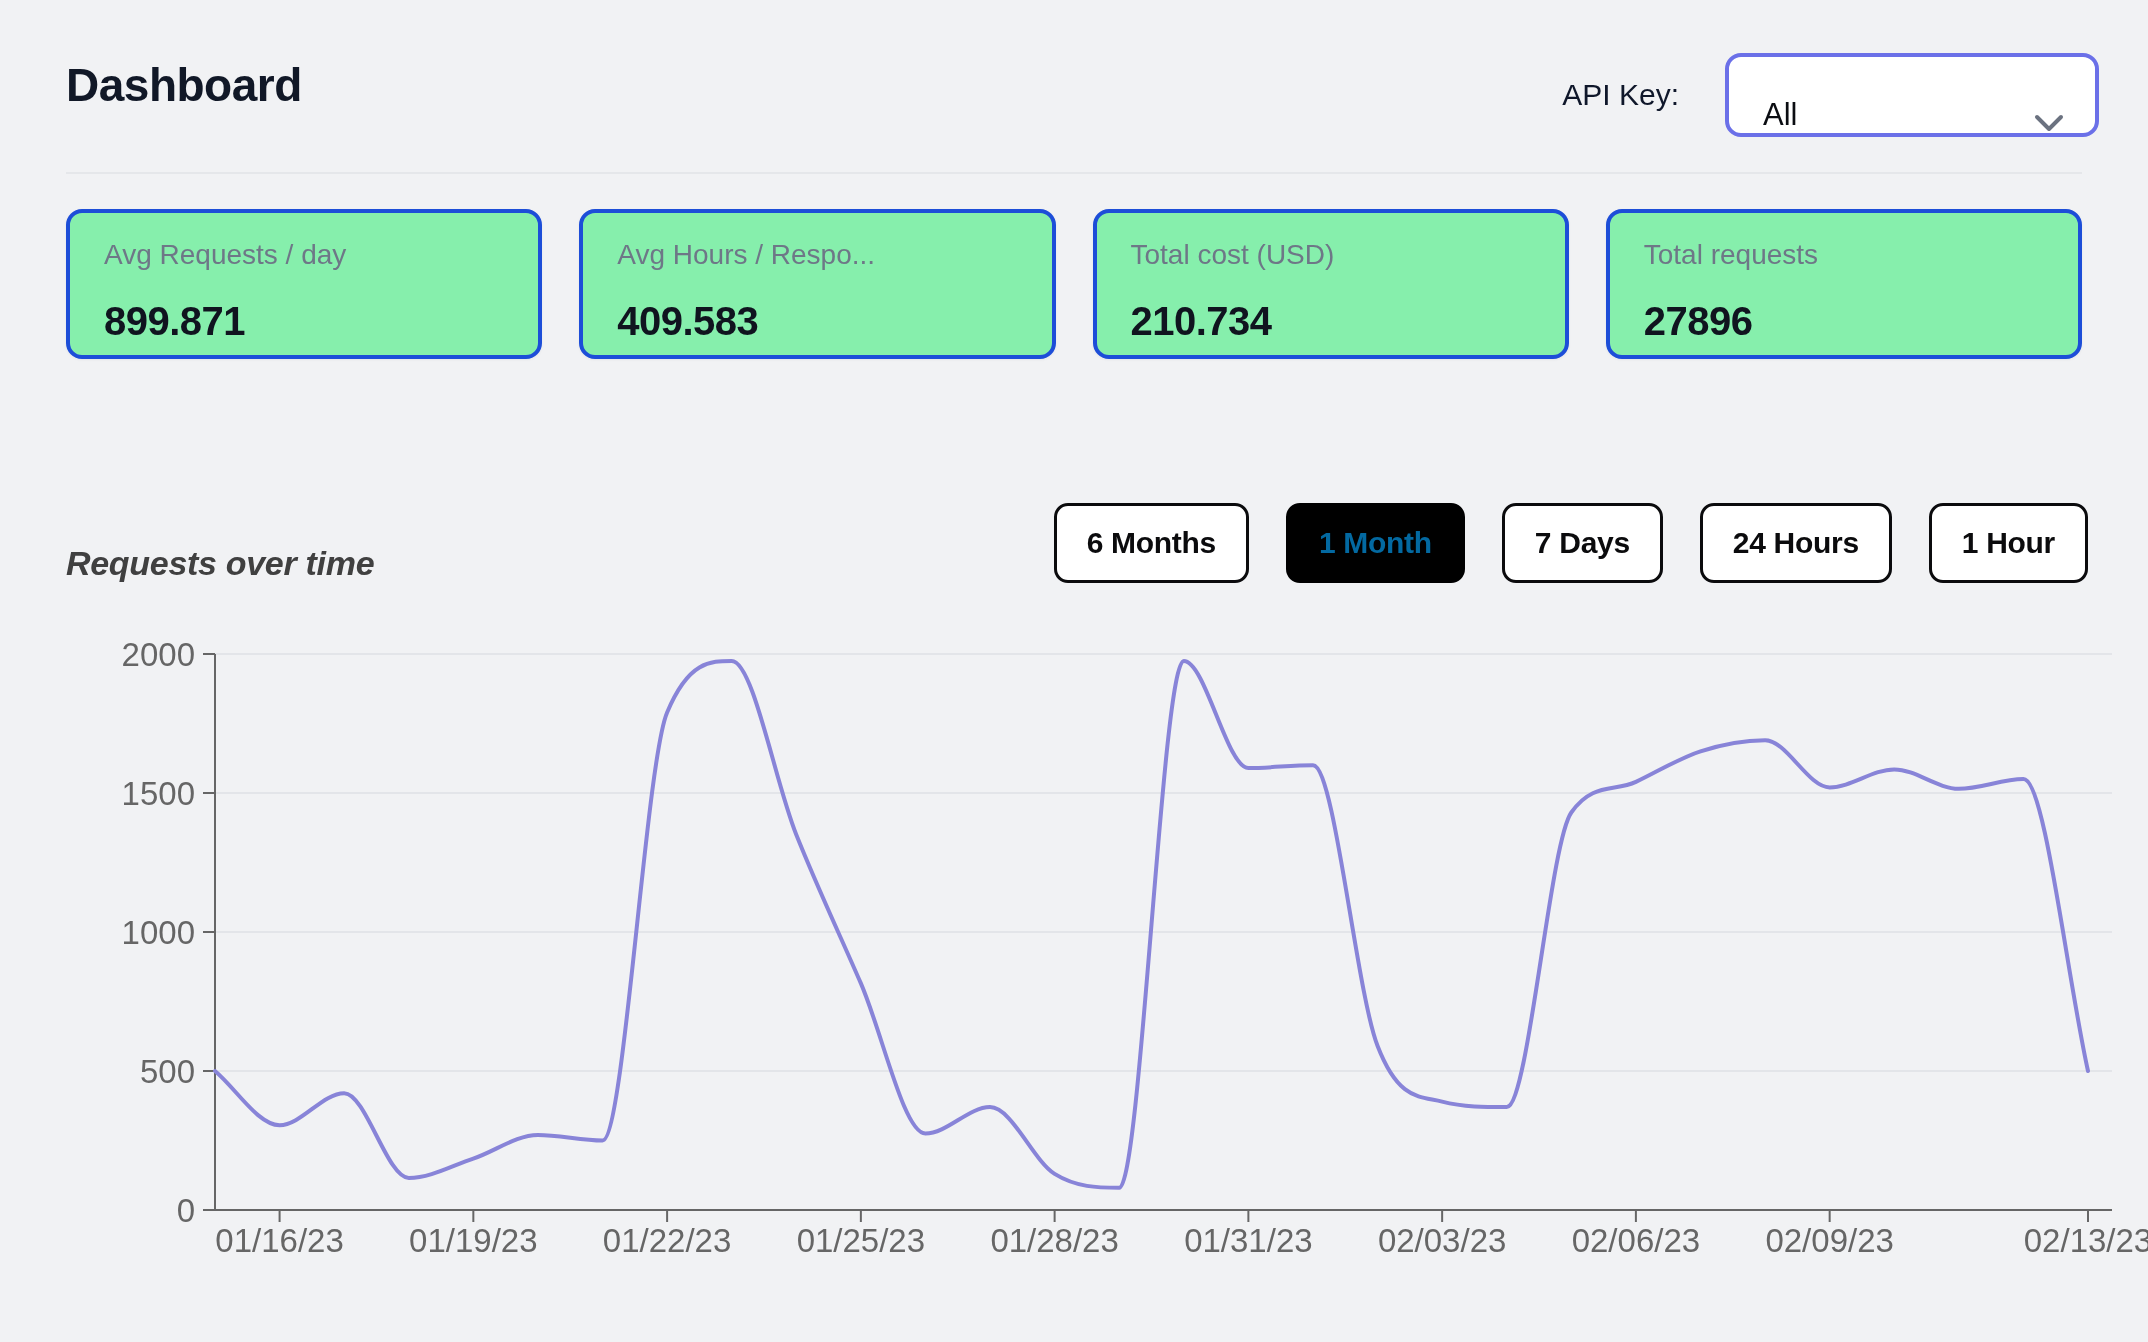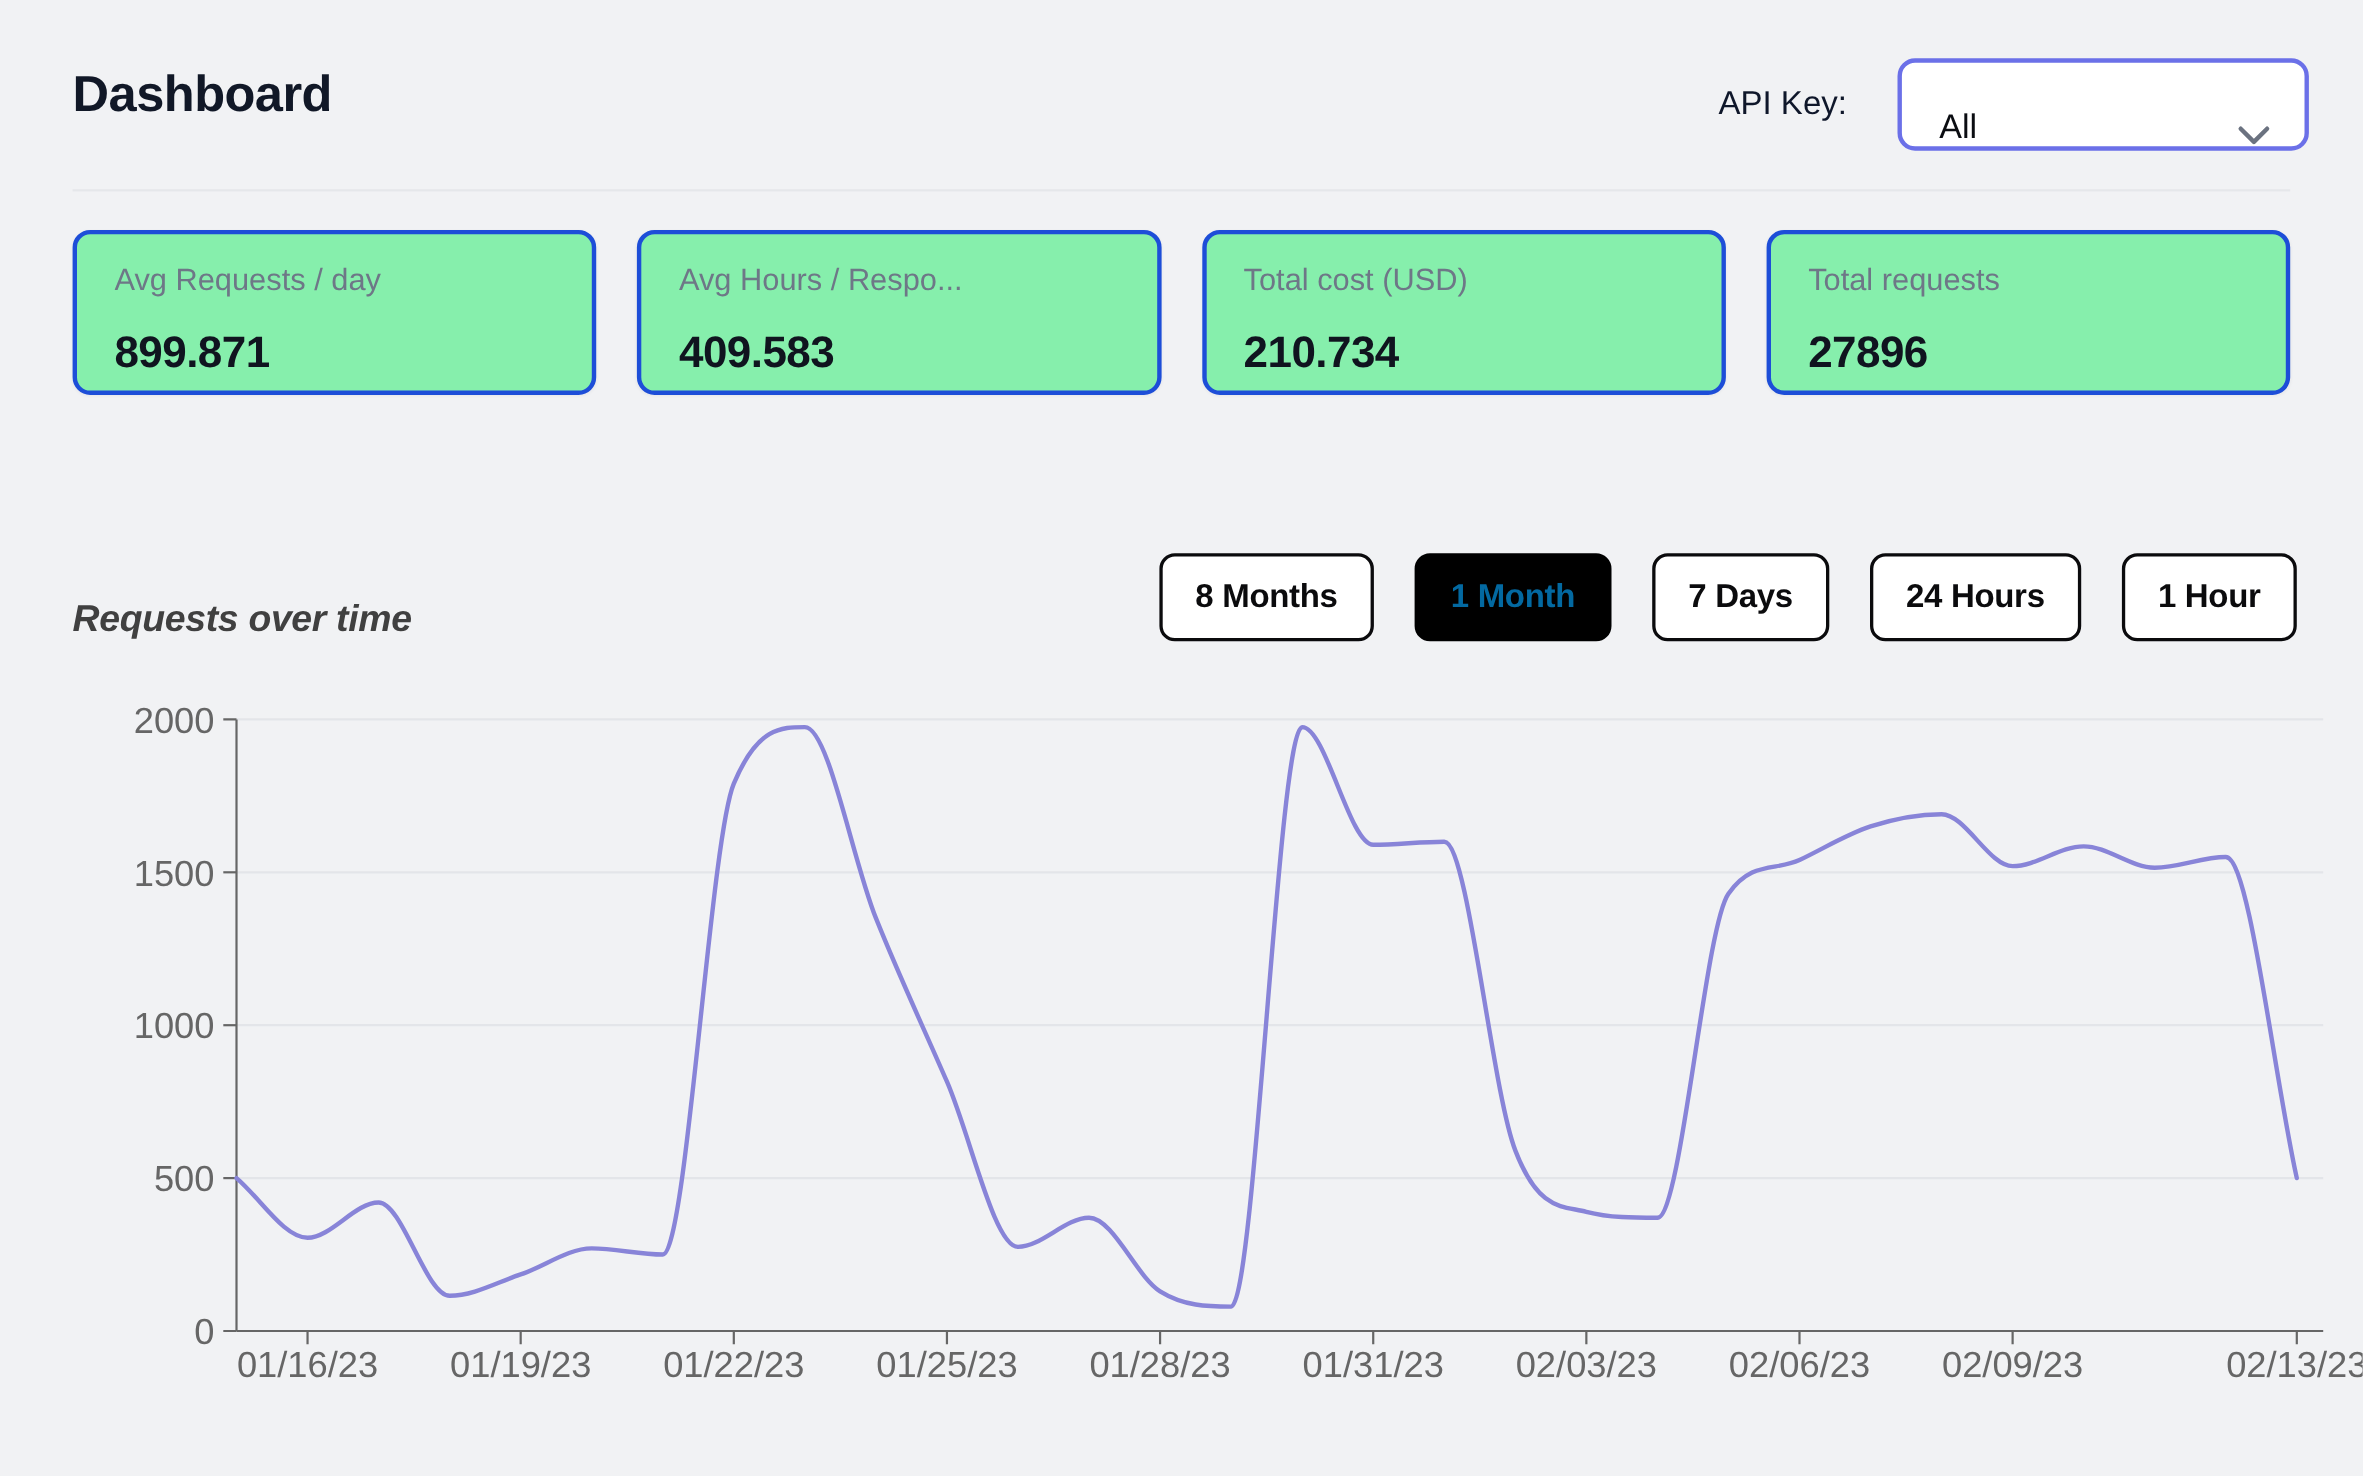--- a/index.html
+++ b/index.html
@@ -98,21 +98,21 @@
     </div>
     <div class="stat-card">
       <div class="label">Total requests</div>
       <div class="value">27896</div>
     </div>
   </div>
 
 <div class="section-title">Requests over time</div>
 
 <div class="range-row">
-    <button class="range-btn">8 Months</button>
+    <button class="range-btn">6 Months</button>
     <button class="range-btn active">1 Month</button>
     <button class="range-btn">7 Days</button>
     <button class="range-btn">24 Hours</button>
     <button class="range-btn">1 Hour</button>
   </div>
 
 <div class="chart-wrap">
   <svg width="2148" height="742" viewBox="0 0 2148 742">
       <line x1="215" y1="471" x2="2112" y2="471" stroke="#e3e5e9" stroke-width="2"></line>
       <line x1="215" y1="332" x2="2112" y2="332" stroke="#e3e5e9" stroke-width="2"></line>

